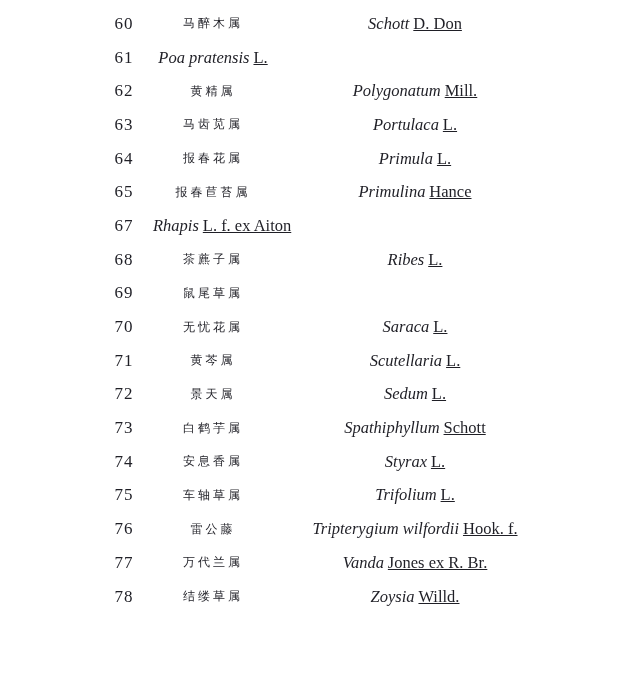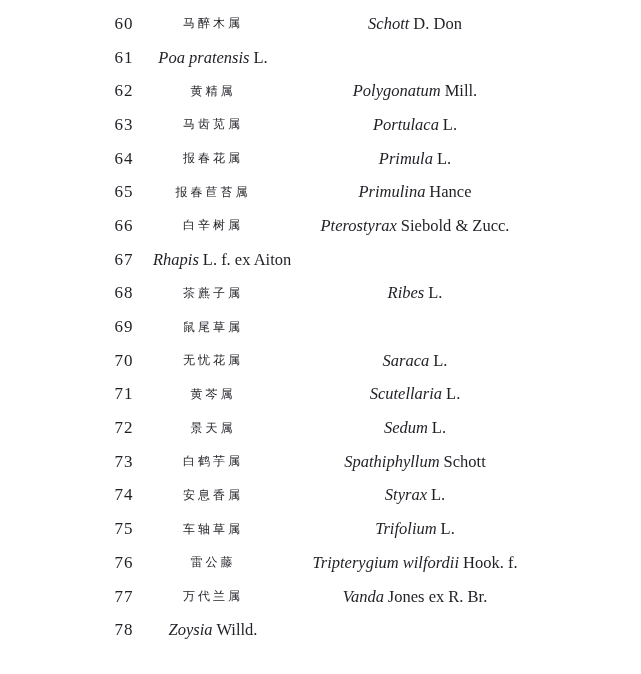--- a/index.html
+++ b/index.html
@@ -43,20 +43,21 @@
     text-align: center;
     font-size: 16.5px;
     white-space: nowrap;
   }
   .genus {
     font-style: italic;
   }
   .author {
     font-style: normal;
     margin-left: 0.24em;
+    text-decoration: underline;
   }
   .author:empty { margin-left: 0; }
 </style>
 </head>
 <body>
 
 <div class="page">
   <div class="genus-table" id="rows">
   <div class="row">
     <span class="spacer"></span>
@@ -92,26 +93,20 @@
     <span class="latin"><i class="genus">Primula</i><span class="author">L.</span></span>
   </div>
 
   <div class="row">
     <span class="spacer"></span>
     <span class="no">65</span>
     <span class="cn">报春苣苔属</span>
     <span class="latin"><i class="genus">Primulina</i><span class="author">Hance</span></span>
   </div>
 
-  <div class="row">
-    <span class="spacer"></span>
-    <span class="no">66</span>
-    <span class="cn">白辛树属</span>
-    <span class="latin"><i class="genus">Pterostyrax</i><span class="author">Siebold &amp; Zucc.</span></span>
-  </div>
 
   <div class="row">
     <span class="spacer"></span>
     <span class="no">67</span>
     <span class="latin"><i class="genus">Rhapis</i><span class="author">L. f. ex Aiton</span></span>
   </div>
 
   <div class="row">
     <span class="spacer"></span>
     <span class="no">68</span>
@@ -177,16 +172,17 @@
   <div class="row">
     <span class="spacer"></span>
     <span class="no">77</span>
     <span class="cn">万代兰属</span>
     <span class="latin"><i class="genus">Vanda</i><span class="author">Jones ex R. Br.</span></span>
   </div>
 
   <div class="row">
     <span class="spacer"></span>
     <span class="no">78</span>
+    <span class="cn">结缕草属</span>
     <span class="latin"><i class="genus">Zoysia</i><span class="author">Willd.</span></span>
   </div>
 </div>
 </div>
 
 </body></html>

